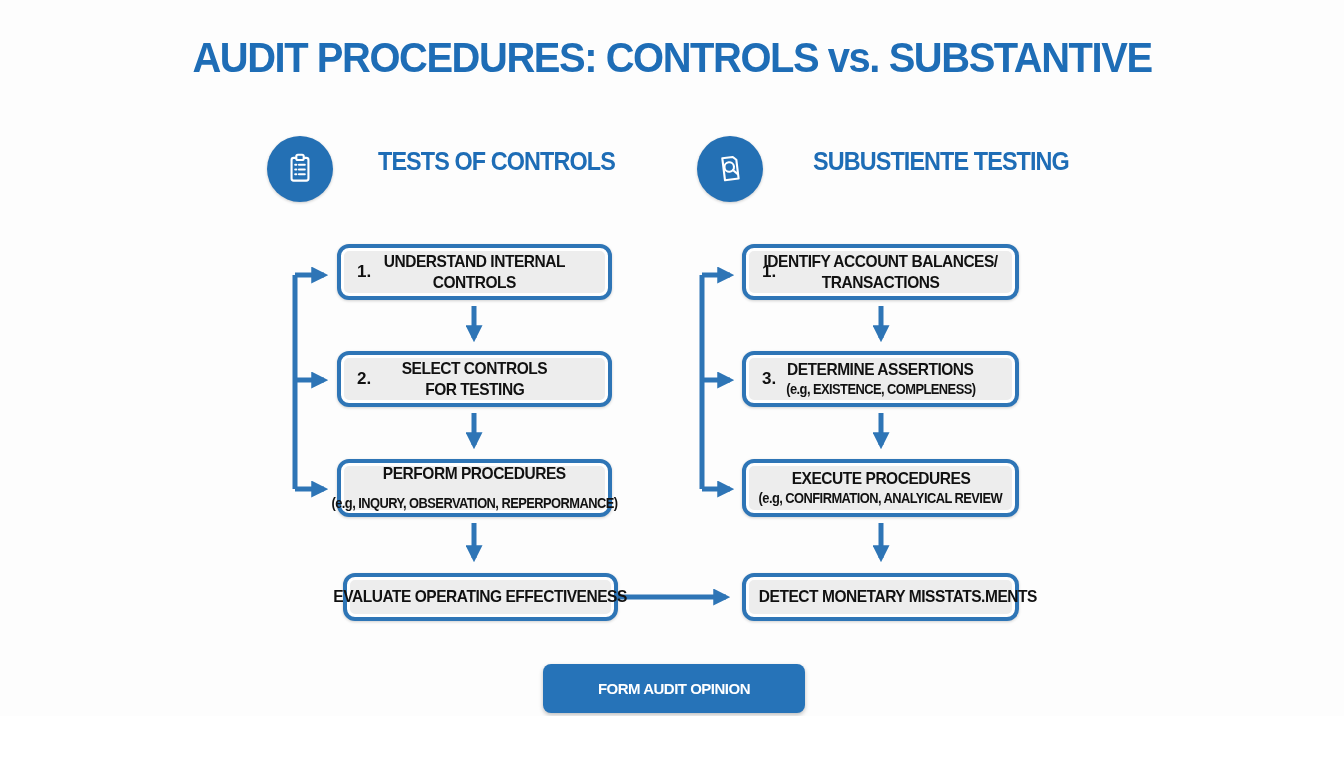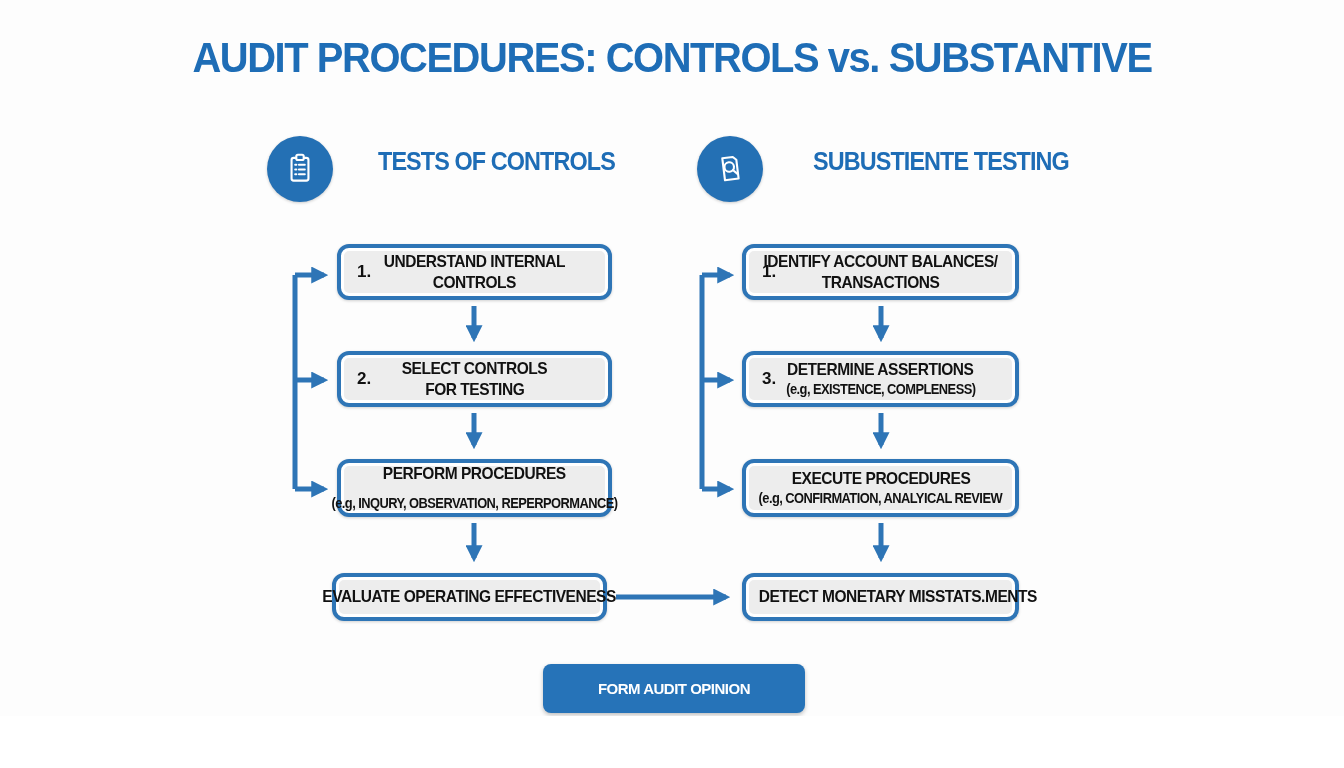--- a/index.html
+++ b/index.html
@@ -141,21 +141,21 @@
     <span class="step-num">2.</span>
     <div class="line">SELECT CONTROLS</div>
     <div class="line">FOR TESTING</div>
   </div>
 
   <div class="flow-box" style="left:337px;top:459px;width:275px;height:58px;justify-content:space-between;">
     <div class="line">PERFORM PROCEDURES</div>
     <div class="line sub">(e.g, INQURY, OBSERVATION, REPERPORMANCE)</div>
   </div>
 
-  <div class="flow-box" style="left:332px;top:573px;width:275px;height:48px;">
+  <div class="flow-box" style="left:343px;top:573px;width:275px;height:48px;">
     <div class="line">EVALUATE OPERATING EFFECTIVENESS</div>
   </div>
 
   <div class="flow-box" style="left:742px;top:244px;width:277px;height:56px;">
     <span class="step-num">1.</span>
     <div class="line">IDENTIFY ACCOUNT BALANCES/</div>
     <div class="line">TRANSACTIONS</div>
   </div>
 
   <div class="flow-box" style="left:742px;top:351px;width:277px;height:56px;">

